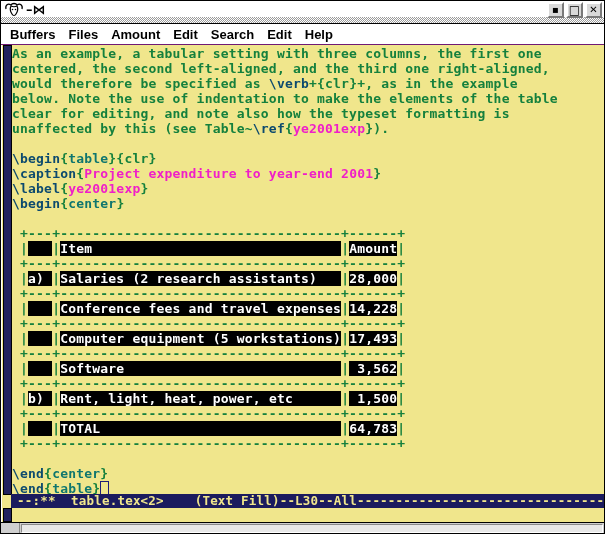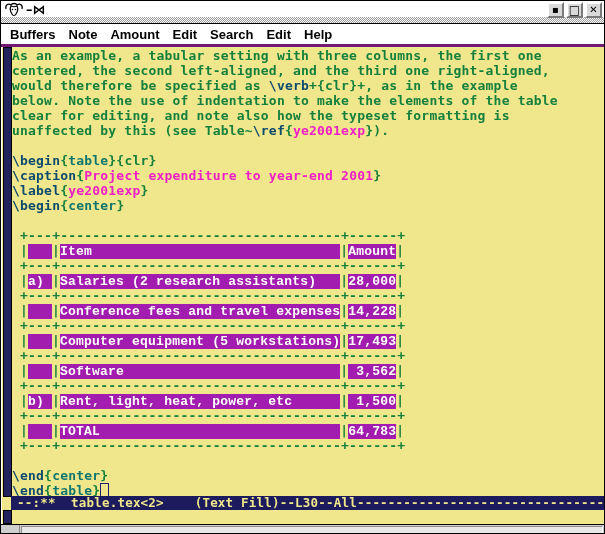--- a/index.html
+++ b/index.html
@@ -14,39 +14,39 @@
   .title-text{font:bold 15px "Liberation Serif","DejaVu Serif",serif;color:#000;letter-spacing:.3px;}
   .dither{position:absolute;left:0;right:0;bottom:0;height:6px;
           background-image:repeating-conic-gradient(#9a9a9a 0 25%,#ffffff 0 50%);
           background-size:2px 2px;}
   .winbtns{position:absolute;right:2px;top:1px;display:flex;gap:2px;}
   .wbtn{width:17px;height:16px;background:#d9d9d9;border:2px solid;
         border-color:#fff #7a7a7a #7a7a7a #fff;box-sizing:border-box;
         display:flex;align-items:center;justify-content:center;
         font:bold 10px "DejaVu Sans",sans-serif;color:#000;line-height:1;}
   
-  .menubar{height:20px;background:#fff;border-bottom:3px solid #701a75;
+  .menubar{height:20px;background:#fff;border-bottom:1px solid #701a75;
            display:flex;align-items:center;padding-left:9px;}
   .mitem{font:bold 13px "Liberation Sans","DejaVu Sans",sans-serif;color:#000;margin-right:13px;}
   
   .content{position:relative;height:489px;background:#f0e68c;}
   .vscroll{position:absolute;left:0;top:0;width:10px;height:489px;border-left:1px solid #fff;box-sizing:border-box;}
   .vthumb{position:absolute;left:1px;top:0;width:7px;height:448px;
           background:#23235f;border:1px solid #000;}
   .mini-thumb{position:absolute;left:2px;top:463px;width:7px;height:12px;
           background:#23235f;border:1px solid #000;}
   .buffer{position:absolute;left:11px;top:1px;width:592px;height:450px;overflow:hidden;
           font:bold 13px "DejaVu Sans Mono",monospace;letter-spacing:.2px;
           color:#1e1e78;white-space:pre;}
   .line{height:15px;line-height:15px;}
   .f-txt{color:#15803d;}
   .f-cmd{color:#0c4a6e;}
   .f-env{color:#0f766e;}
   .f-str{color:#ef1fc8;text-align:right;}
-  .f-cell{color:#ffffff;background:#a21caf;font-family:Liberation Mono, monospace;}
+  .f-cell{color:#ffffff;background:#000000;}
   .f-cursor{display:inline-block;width:7px;height:12px;border:1px solid #1e1e78;
             vertical-align:-2px;background:transparent;}
   .modeline{position:absolute;left:10px;right:0;top:449px;height:14px;background:#1b1b5e;
             color:#f0e68c;font:bold 12.5px "DejaVu Sans Mono",monospace;line-height:14px;
             white-space:pre;overflow:hidden;padding-left:6px;letter-spacing:.2px;}
   .minibuffer{position:absolute;left:12px;top:462px;height:15px;
               font:bold 13px "DejaVu Sans Mono",monospace;color:#1e1e78;line-height:15px;white-space:pre;}
   
   .hscroll{position:absolute;left:0;right:0;bottom:0;height:12px;background:#cfcfcf;
            border-top:1px solid #000;box-sizing:border-box;}
@@ -79,21 +79,21 @@
           <span style="font-size: 12px;">□</span>
         </div>
         <div class="wbtn">
           <span>✕</span>
         </div>
       </div>
   </div>
 
   <div class="menubar">
       <span class="mitem">Buffers</span>
-      <span class="mitem">Note</span>
+      <span class="mitem">Files</span>
       <span class="mitem">Amount</span>
       <span class="mitem">Edit</span>
       <span class="mitem">Search</span>
       <span class="mitem">Edit</span>
       <span class="mitem">Help</span>
     </div>
 
   <div class="content">
     <div class="vscroll">
       <div class="vthumb"></div>

